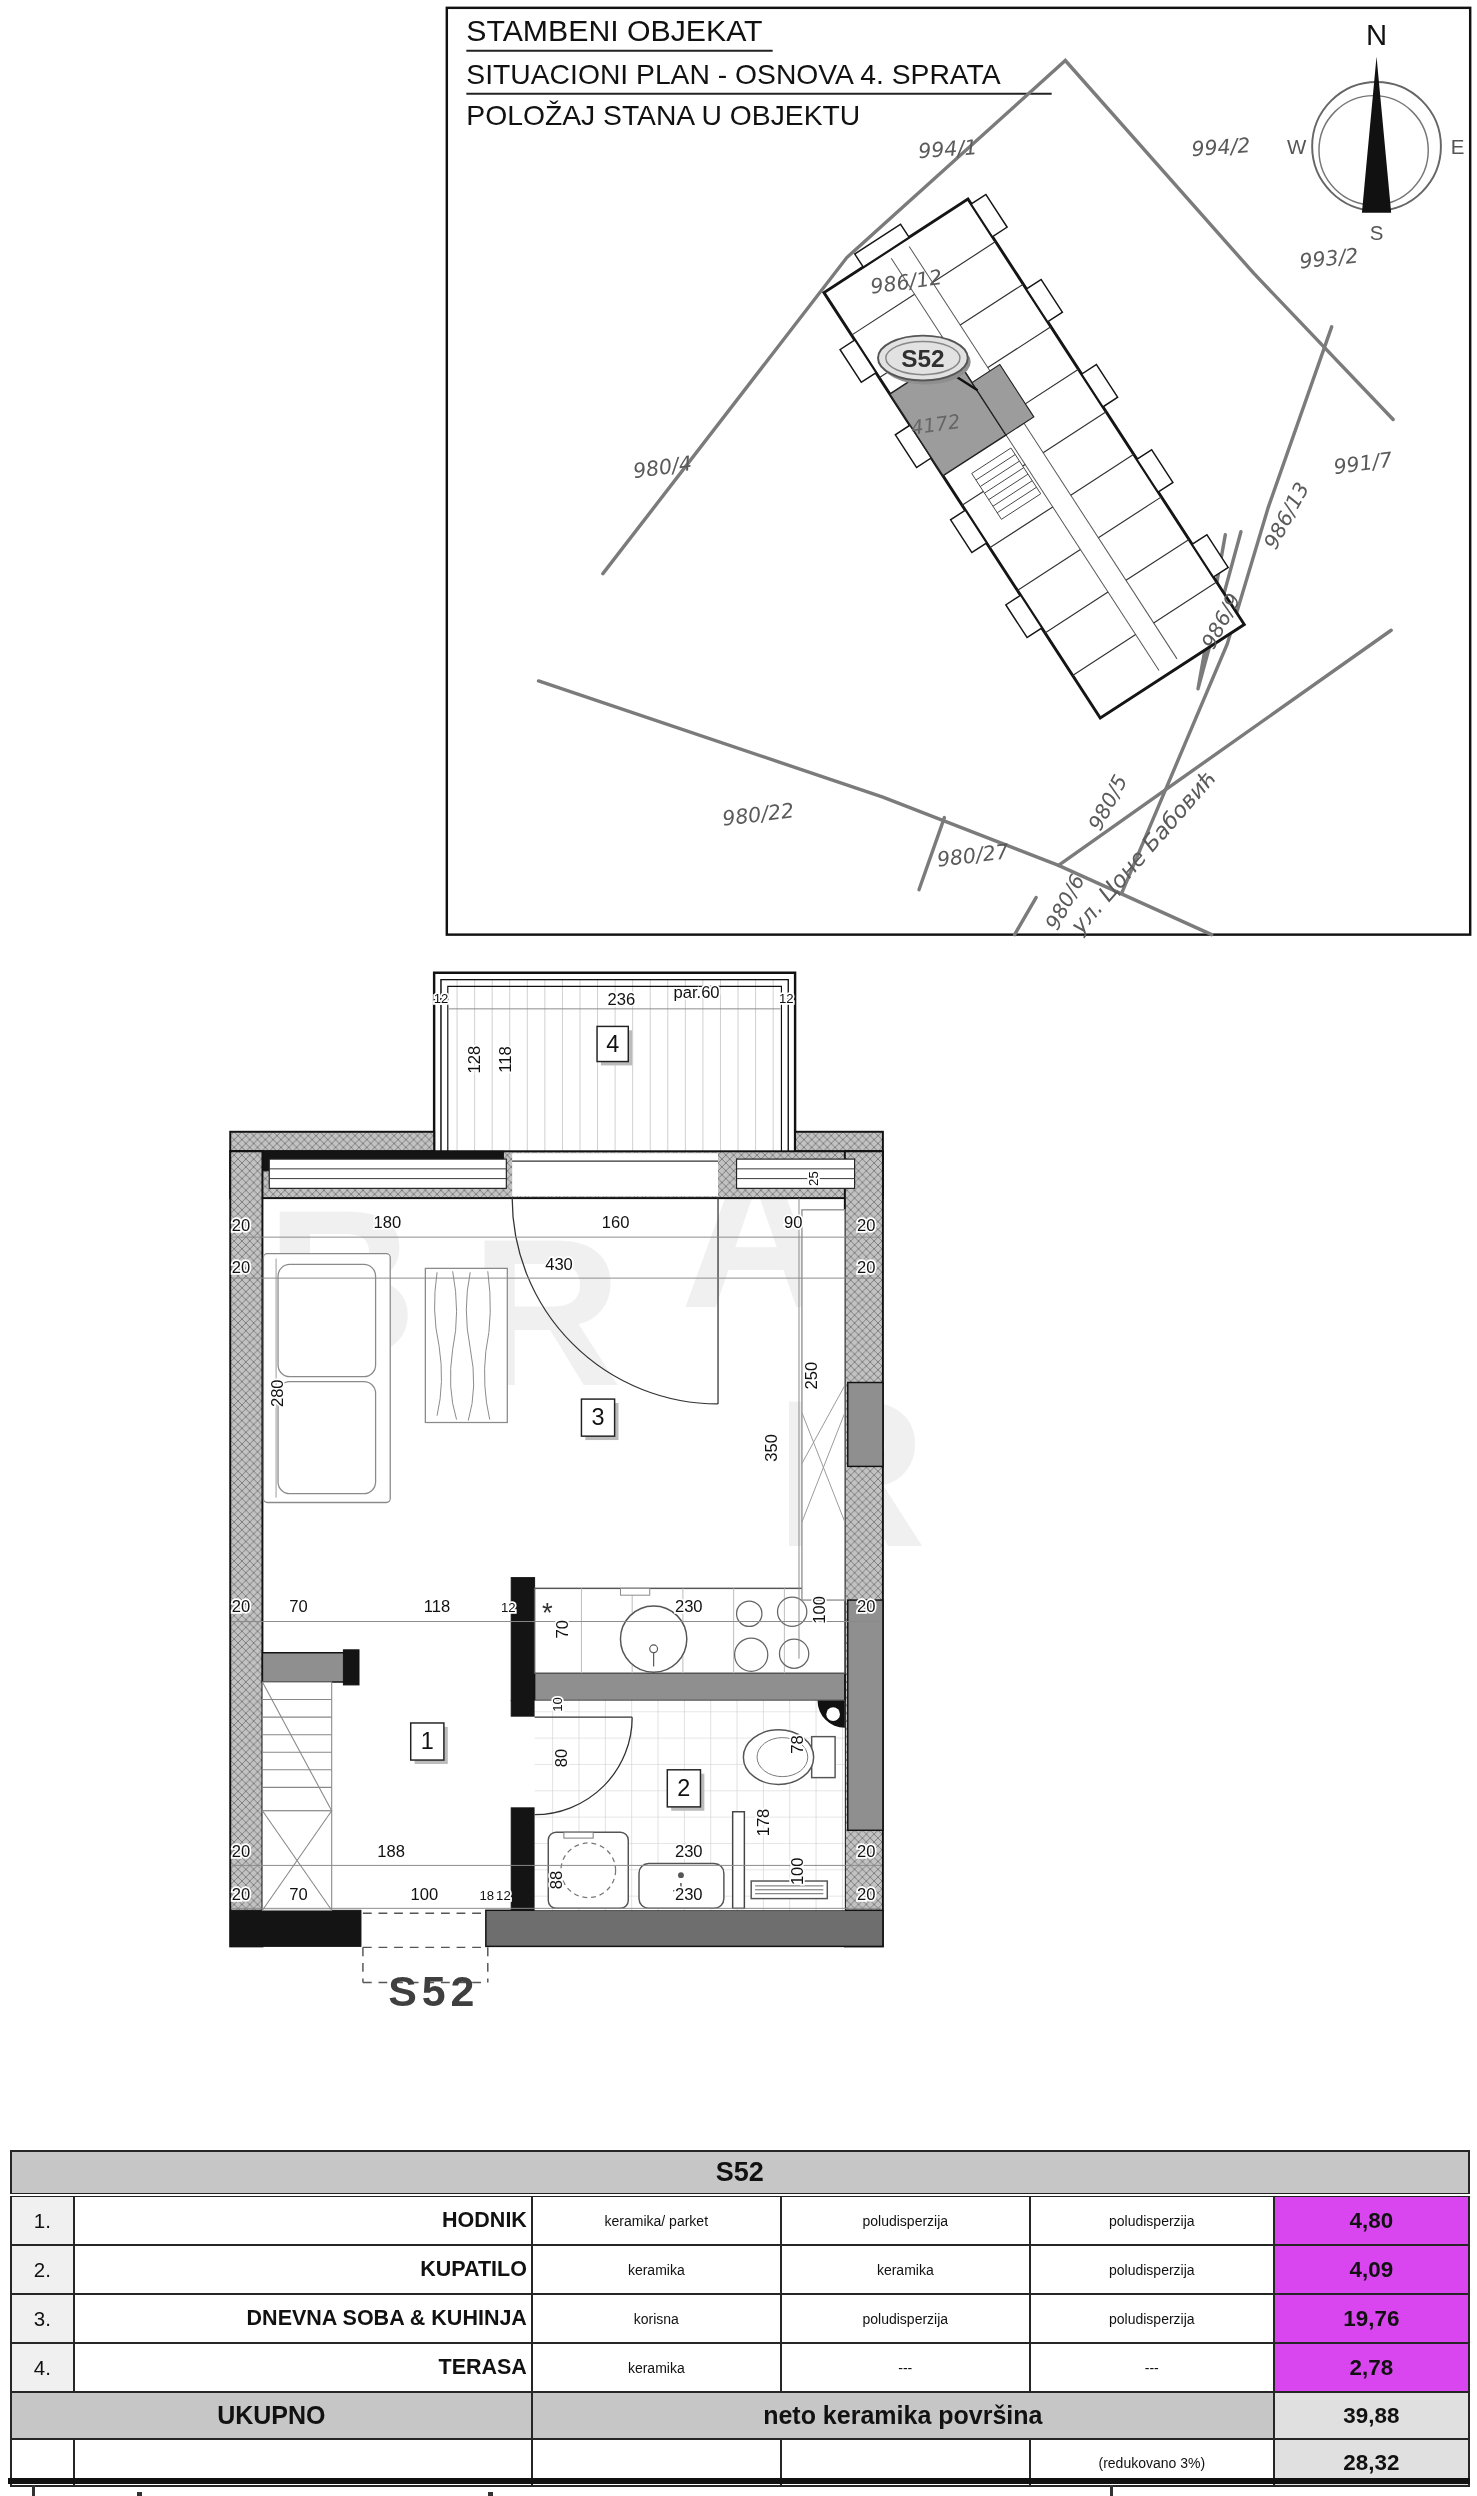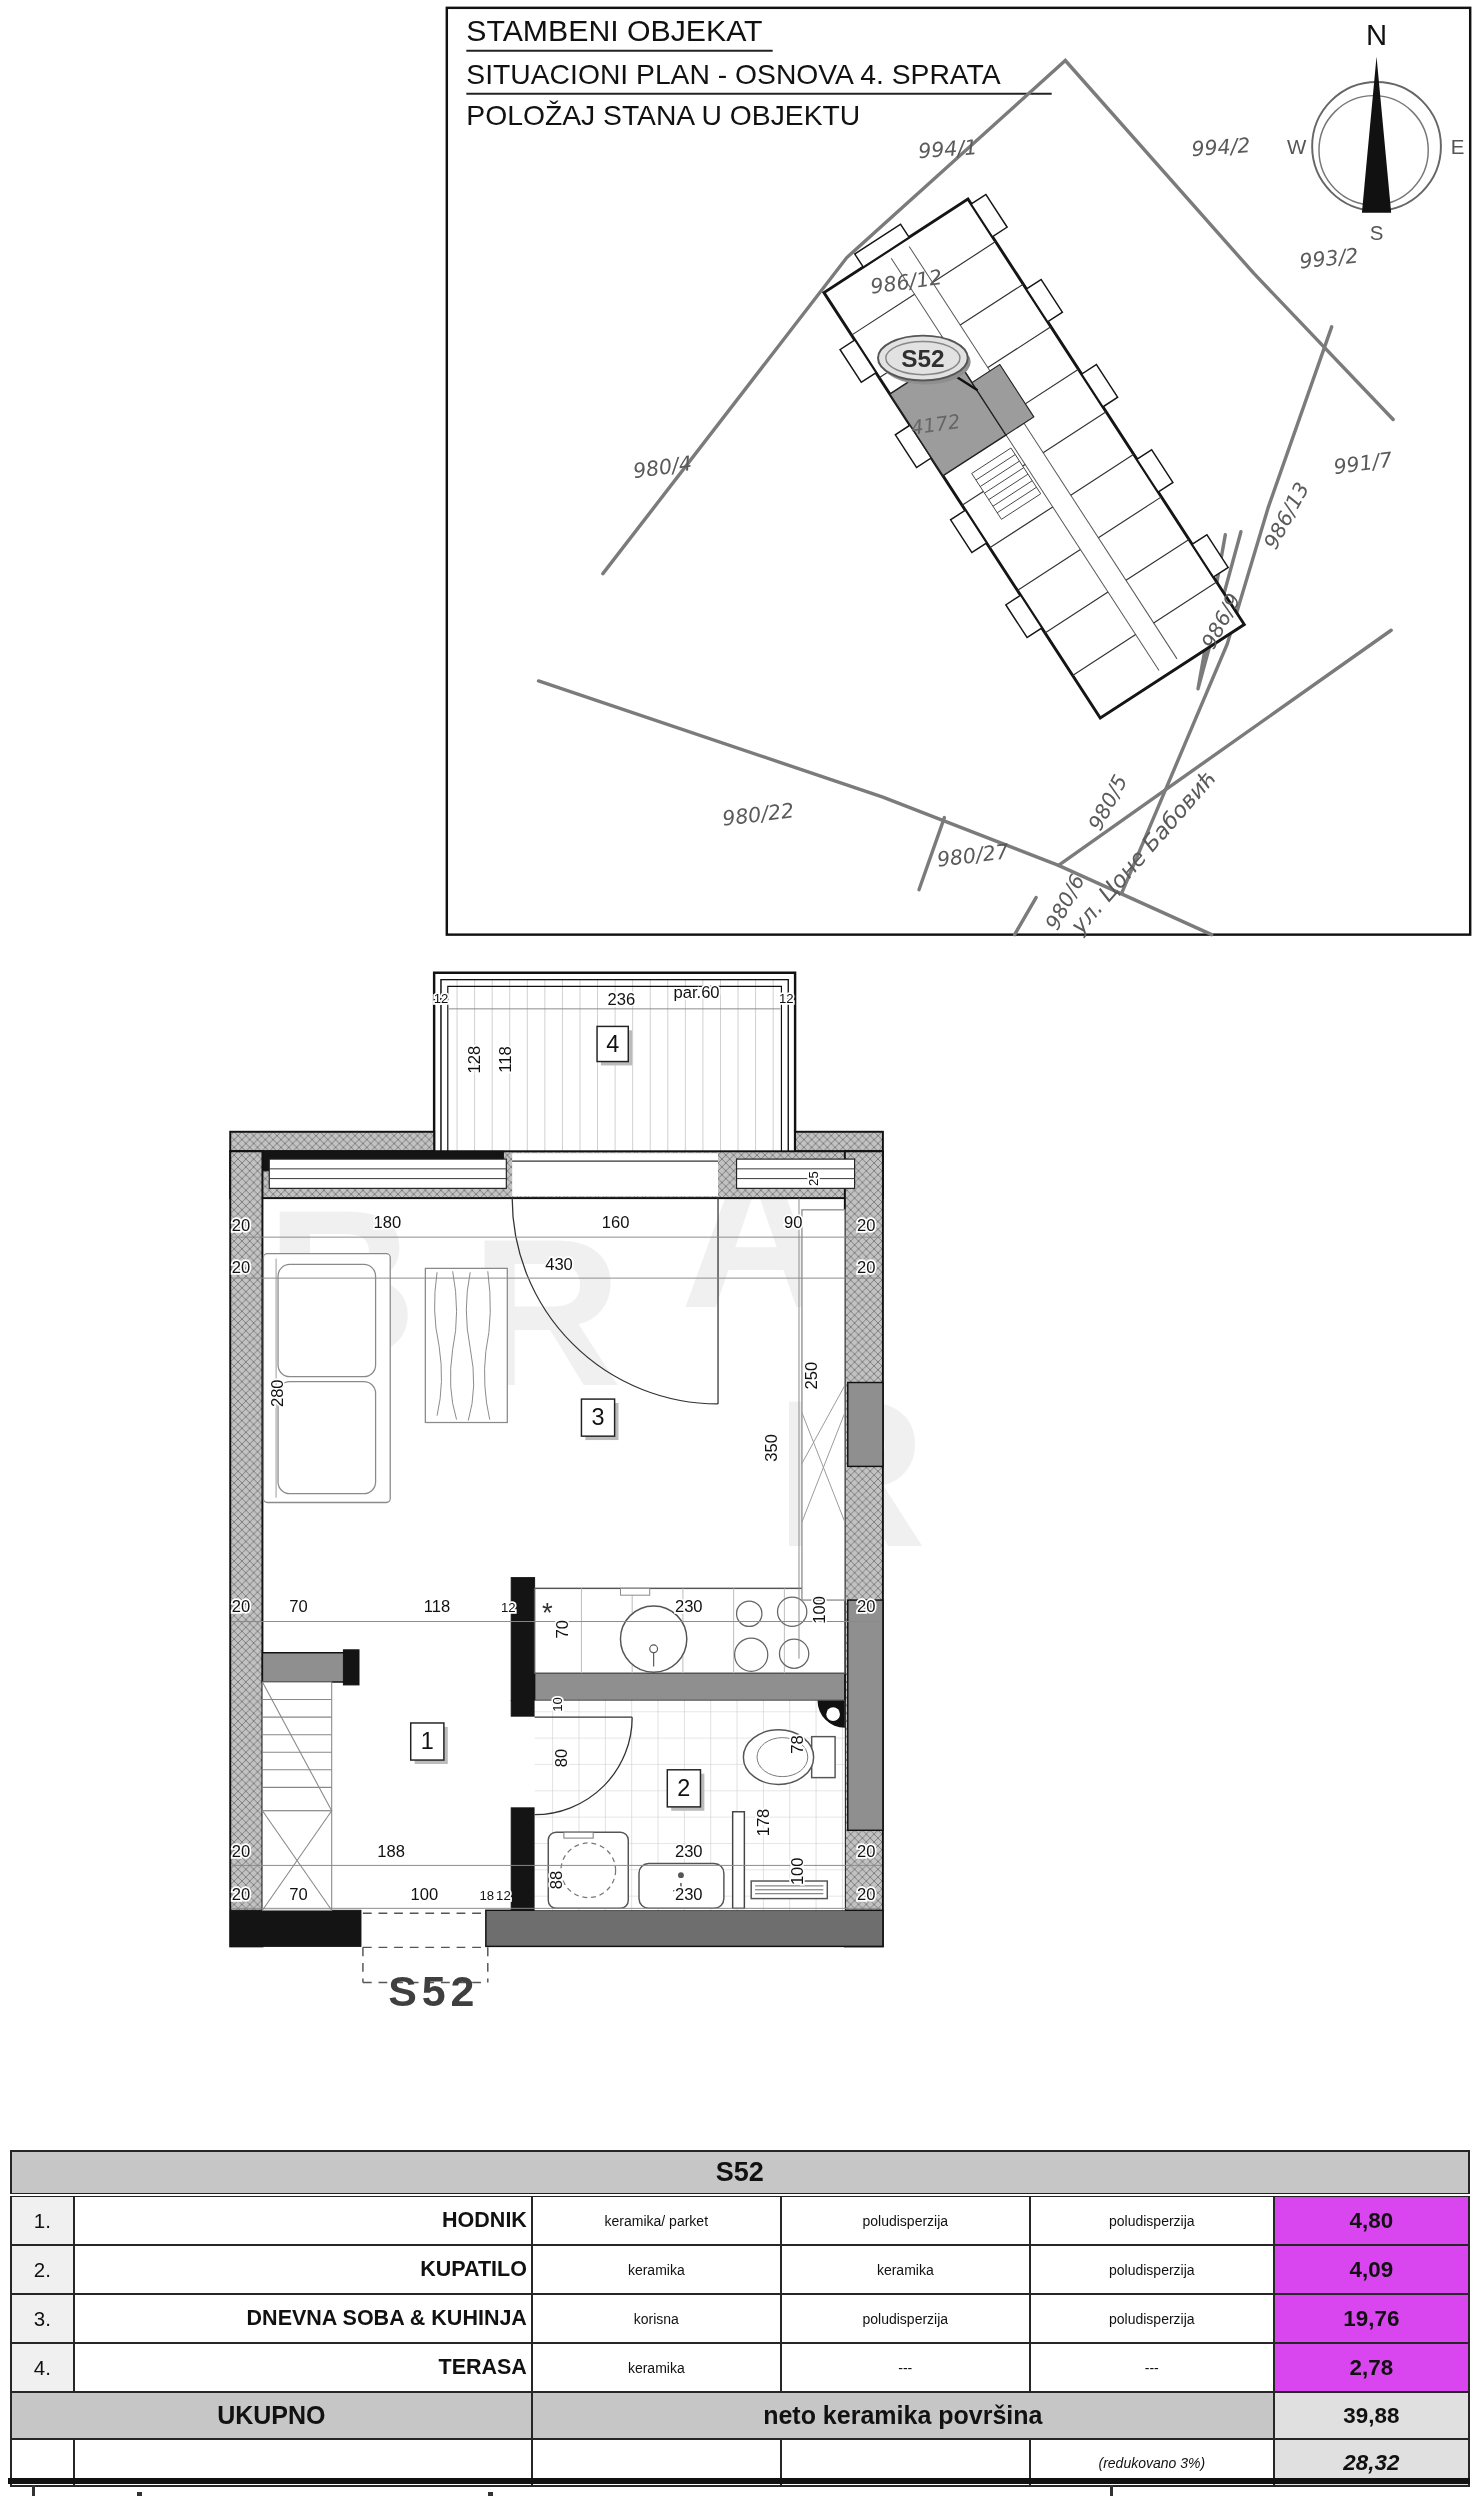--- a/index.html
+++ b/index.html
@@ -39,21 +39,21 @@
   .sheet td{border:2px solid #262626;font-size:14px;color:#111;text-align:center;
             padding:2px 3.9px;overflow:hidden;white-space:nowrap;}
   .sheet .hdr td{background:#c6c6c6;font-size:27px;font-weight:bold;height:37px;
                  border-bottom:4.9px double #222;}
   .sheet .num{background:#f0f0f0;font-size:20.5px;width:63px;}
   .sheet .nm{text-align:right;font-weight:bold;font-size:21.5px;padding-left:9.8px;}
   .sheet .ar{background:#d946ef;font-weight:bold;font-size:22.4px;}
   .sheet .row td{height:43px;}
   .sheet .tot td{height:41px;background:#c6c6c6;font-weight:bold;font-size:25px;margin-left:16px;}
   .sheet .tot td.ar{background:#e0e0e0;font-size:22.4px;}
-  .sheet .red td{height:41px;background:#fff;font-style:italic;}
+  .sheet .red td{height:41px;background:#fff;}
   .sheet .red td.ar{background:#e0e0e0;}
   .thickline{position:absolute;left:7.8px;top:2478px;width:1462px;height:5.9px;background:#111;}
   .stub-v{position:absolute;background:#333;}
 </style>
 </head>
 <body>
 
 <div class="page">
 
   <svg id="site-svg" width="1478" height="961" viewBox="0 0 1515 985">

